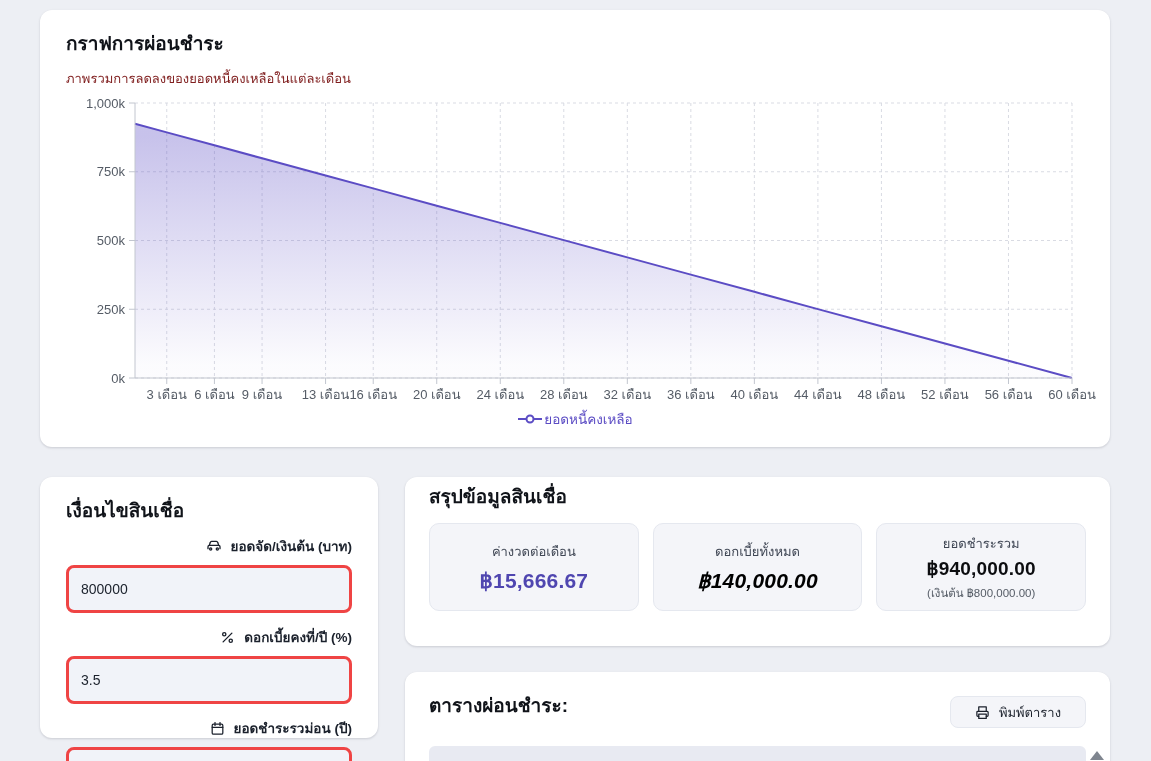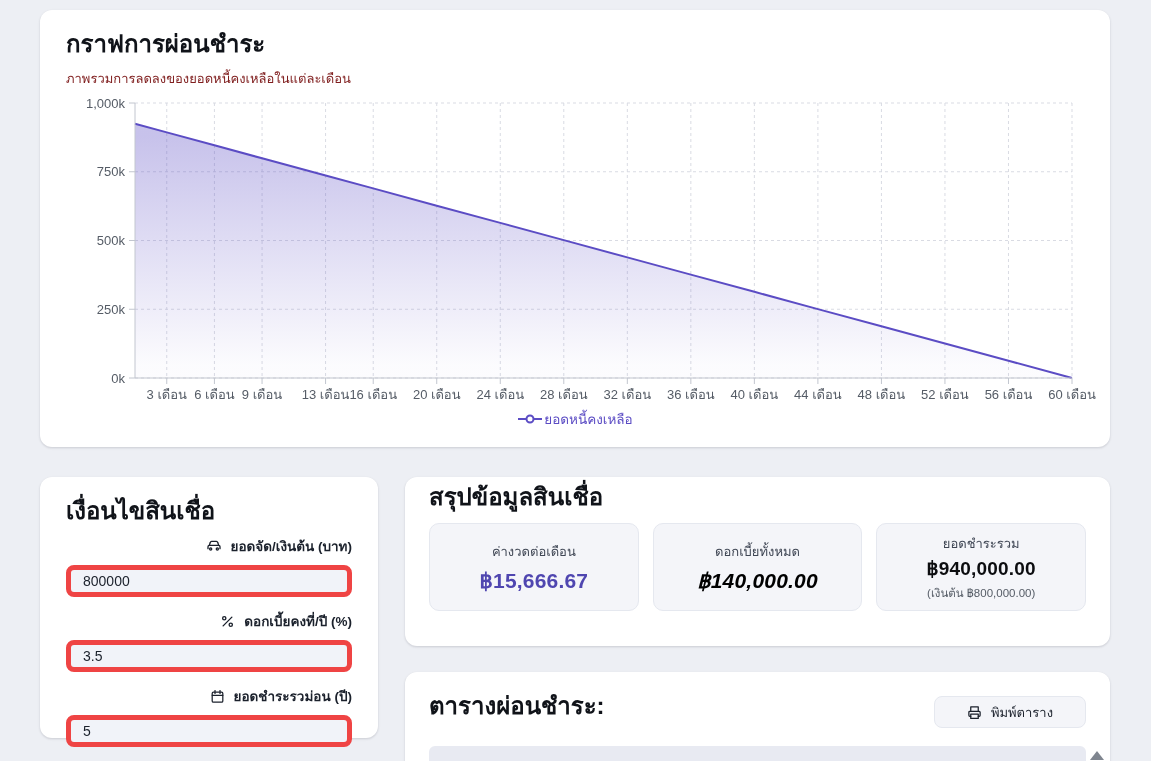--- a/index.html
+++ b/index.html
@@ -6,43 +6,43 @@
   body{
     width:1151px;height:761px;position:relative;overflow:hidden;
     background:#edeff4;
     font-family:"Liberation Sans", sans-serif;
     color:#14181f;
   }
   .card{
     position:absolute;background:#ffffff;border-radius:12px;
     box-shadow:0 1px 2px rgba(16,24,40,.06),0 1px 3px rgba(16,24,40,.10);
   }
-  .card-title{font-size:24px;font-weight:700;color:#101319;line-height:24px;}
+  .card-title{font-size:19px;font-weight:700;color:#101319;line-height:24px;}
   .card-sub{font-size:13px;color:#7f1d1d;margin-top:12px;}
 
   
   #chart-card{left:40px;top:10px;width:1070px;height:437px;}
   #chart-card .hdr{padding:22px 26px 0 26px;}
   #chart-svg{position:absolute;left:0;top:72px;width:1070px;height:322px;display:block;}
   #chart-svg text{font-family:"Liberation Sans",sans-serif;font-size:13px;fill:#555c66;}
   #chart-svg line.grid{stroke:#d9dbe3;stroke-dasharray:3 3;stroke-width:1;}
   #chart-svg line.axis{stroke:#c2c6cf;stroke-width:1;}
   #chart-svg line.tick{stroke:#c2c6cf;stroke-width:1;}
   .legend{position:absolute;left:0;top:398px;width:100%;display:flex;align-items:center;justify-content:center;gap:1px;}
   .legend-label{font-size:13.5px;color:#5b4cc4;}
 
   
   #cond-card{left:40px;top:477px;width:338px;height:261px;}
   #cond-card .inner{padding:22px 26px 8px 26px;}
   .field{margin-bottom:13px;}
   .field-label{display:flex;align-items:center;gap:9px;font-size:13.5px;font-weight:700;color:#1b212c;margin:12px 0 8px 0;justify-content:flex-end;}
   .field-label svg{flex:0 0 auto;}
   .field-input{
-    width:100%;box-sizing:border-box;height:32px;background:#f1f3f9;
-    border:5px solid #ef4444;border-radius:8px;padding:0 12px;
+    width:100%;box-sizing:border-box;height:48px;background:#f1f3f9;
+    border:3px solid #ef4444;border-radius:8px;padding:0 12px;
     font-family:"Liberation Sans",sans-serif;font-size:14px;color:#1b212c;outline:none;
   }
 
   
   #sum-card{left:405px;top:477px;width:705px;height:169px;}
   #sum-card .inner{padding:8px 24px;}
   .stats-row{display:flex;gap:14px;margin-top:14px;}
   .stat-box{
     flex:1;background:#f4f5f9;border:1px solid #e5e8ef;border-radius:10px;
     height:86px;display:flex;flex-direction:column;align-items:center;justify-content:center;
@@ -51,21 +51,21 @@
   .stat-value{font-size:21px;font-weight:800;margin-top:7px;letter-spacing:.2px;}
   .stat-value.small{font-size:19px;margin-top:3px;}
   .stat-sub{font-size:11.5px;color:#555c66;margin-top:4px;}
 
   
   #table-card{left:405px;top:672px;width:705px;height:121px;}
   #table-card .inner{padding:22px 24px 0 24px;}
   .table-hdr{display:flex;align-items:flex-start;justify-content:space-between;}
   .print-btn{
     display:flex;align-items:center;gap:9px;background:#f4f5f9;border:1px solid #e5e8ef;
-    border-radius:8px;height:32px;padding:0 32px;cursor:pointer;
+    border-radius:8px;height:32px;padding:0 24px;cursor:pointer;
     font-family:"Liberation Sans",sans-serif;font-size:13px;color:#1b212c;margin-top:2px;
   }
   .thead-band{margin-top:18px;height:44px;background:#e8eaf2;border-radius:6px 6px 0 0;}
 
   .scroll-up-arrow{
     position:absolute;left:1090px;top:751px;width:0;height:0;
     border-left:7px solid transparent;border-right:7px solid transparent;
     border-bottom:9px solid #7f858f;
   }
 </style>

